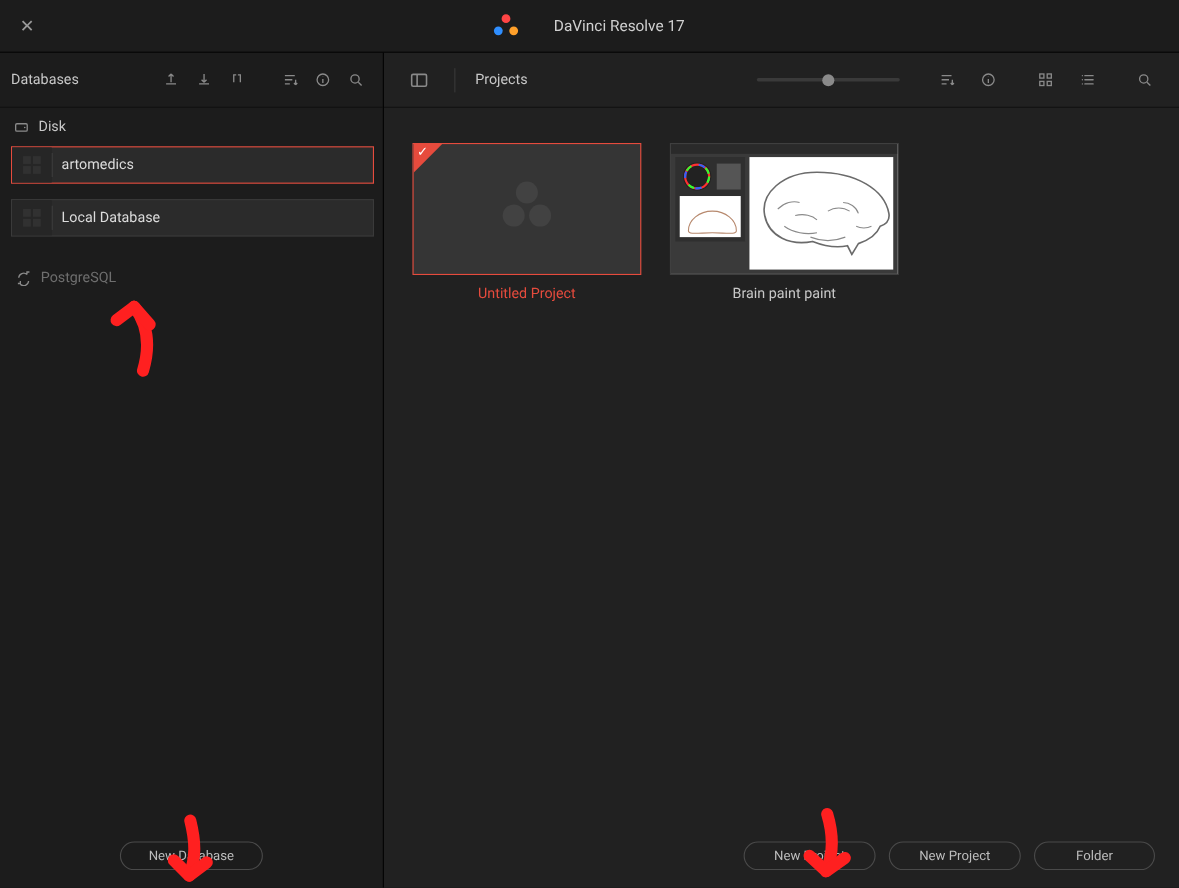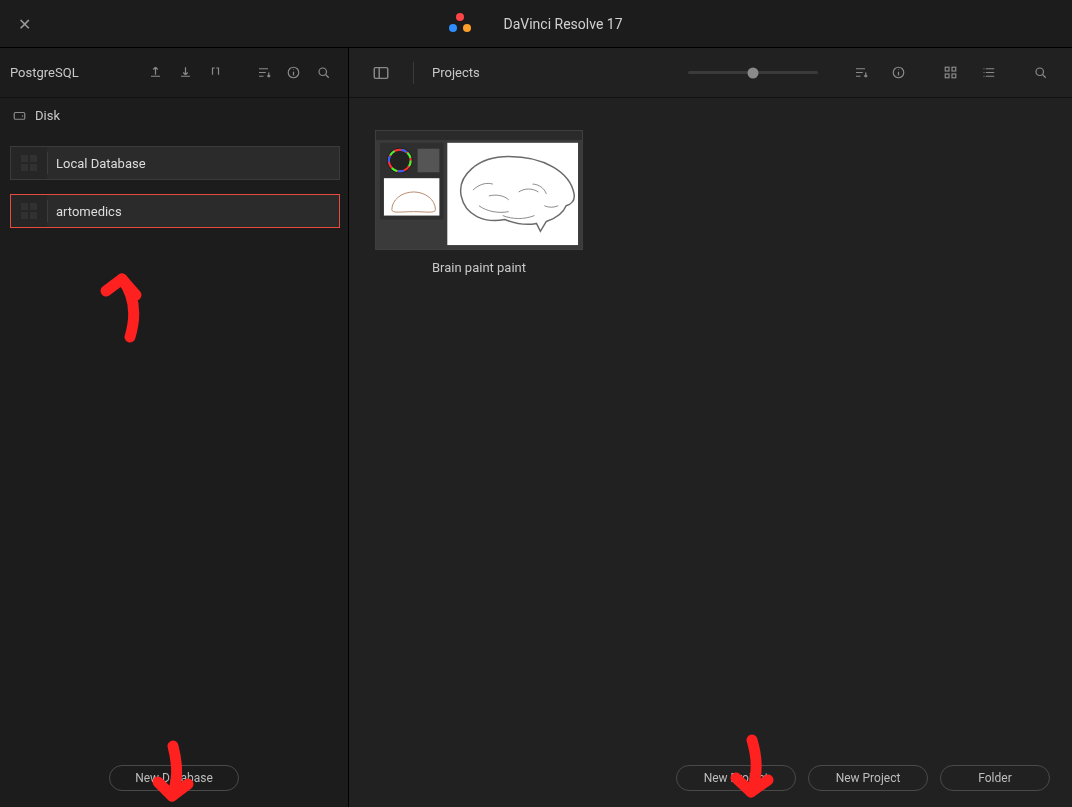--- a/index.html
+++ b/index.html
@@ -49,21 +49,21 @@
   }
   .side-toolbar .label{ font-size:13px; color:#c8c8c8; flex:0 0 auto; }
   .side-toolbar .gap{ flex:1; }
   .side-toolbar .tbtn{
     width:26px; height:26px; display:flex; align-items:center; justify-content:center;
     color:#7a7a7a; cursor:pointer; margin-left:4px;
   }
 
   
   .section{ padding:10px 8px 0 10px; }
-  .section-head{ display:flex; align-items:center; gap:8px; color:#c8c8c8; font-size:13px; margin-bottom:23px; padding-left:2px;}
+  .section-head{ display:flex; align-items:center; gap:8px; color:#c8c8c8; font-size:13px; margin-bottom:10px; padding-left:2px;}
   .db-item{
     height:34px; display:flex; align-items:center;
     background:#2b2b2b; border:1px solid #3a3a3a;
     margin-bottom:14px; position:relative;
   }
   .db-item.selected{ border-color:#e64b3d; }
   .db-item .swatch{
     width:36px; height:100%; background:#262626;
     display:flex; align-items:center; justify-content:center;
     flex-shrink:0;
@@ -166,21 +166,21 @@
       <span class="l"></span>
       <span class="r"></span>
   </div>
   <div class="title">DaVinci Resolve 17</div>
 </div>
 
 <div class="main">
 
   <div class="sidebar">
     <div class="side-toolbar">
-      <span class="label">PostgreSQL</span>
+      <span class="label">Databases</span>
       <span class="gap"></span>
 
       <div class="tbtn" title="Export">
         <svg class="icon small" viewBox="0 0 20 20">
             <path d="M10 13V3m0 0-3 3m3-3 3 3M4 15h12"></path>
           </svg>
       </div>
       <div class="tbtn" title="Import">
         <svg class="icon small" viewBox="0 0 20 20">
             <path d="M10 3v10m0 0-3-3m3 3 3-3M4 15h12"></path>
@@ -214,48 +214,54 @@
       </div>
     </div>
 
     <div class="section">
       <div class="section-head">
         <svg class="icon small" viewBox="0 0 20 20">
             <rect x="3" y="6" width="14" height="9" rx="1.5"></rect>
             <circle cx="14" cy="10.5" r="1" fill="#8a8a8a" stroke="none"></circle>
           </svg>
         <span>Disk</span>
+      </div>
+
+      <div class="db-item selected">
+        <div class="swatch">
+          <svg width="20" height="20" viewBox="0 0 20 20">
+              <rect x="2" y="2" width="7" height="7" fill="#555"></rect>
+              <rect x="11" y="2" width="7" height="7" fill="#555"></rect>
+              <rect x="2" y="11" width="7" height="7" fill="#555"></rect>
+              <rect x="11" y="11" width="7" height="7" fill="#555"></rect>
+            </svg>
+        </div>
+        <div class="sep"></div>
+        <span class="name">artomedics</span>
       </div>
 
       <div class="db-item">
         <div class="swatch">
           <svg width="20" height="20" viewBox="0 0 20 20">
               <rect x="2" y="2" width="7" height="7" fill="#555"></rect>
               <rect x="11" y="2" width="7" height="7" fill="#555"></rect>
               <rect x="2" y="11" width="7" height="7" fill="#555"></rect>
               <rect x="11" y="11" width="7" height="7" fill="#555"></rect>
             </svg>
         </div>
         <div class="sep"></div>
         <span class="name">Local Database</span>
       </div>
 
-      <div class="db-item selected">
-        <div class="swatch">
-          <svg width="20" height="20" viewBox="0 0 20 20">
-              <rect x="2" y="2" width="7" height="7" fill="#555"></rect>
-              <rect x="11" y="2" width="7" height="7" fill="#555"></rect>
-              <rect x="2" y="11" width="7" height="7" fill="#555"></rect>
-              <rect x="11" y="11" width="7" height="7" fill="#555"></rect>
-            </svg>
-        </div>
-        <div class="sep"></div>
-        <span class="name">artomedics</span>
-      </div>
-
+      <div class="pg-row">
+        <svg class="icon small" viewBox="0 0 20 20">
+            <path d="M4 10a6 6 0 0 1 10-4m2 8a6 6 0 0 1-10 4M14 6V3h3M6 14v3H3"></path>
+          </svg>
+        <span>PostgreSQL</span>
+      </div>
     </div>
 
     <div class="side-footer">
       <button class="pillbtn">New Database</button>
     </div>
 
     <svg class="annot" style="left:96px; top:217px;" width="60" height="78" viewBox="0 0 60 78">
       <path d="M34 72 C 40 52, 40 32, 26 14" stroke="#ff2020" stroke-width="11" fill="none" stroke-linecap="round"></path>
       <path d="M26 14 L10 26 M26 14 L40 30" stroke="#ff2020" stroke-width="11" fill="none" stroke-linecap="round"></path>
     </svg>
@@ -310,20 +316,33 @@
       <div class="tbtn" style="margin-left:14px">
         <svg class="icon small" viewBox="0 0 20 20">
             <circle cx="9" cy="9" r="5"></circle>
             <path d="m13 13 4 4"></path>
           </svg>
       </div>
     </div>
 
     <div class="grid">
 
+      <div class="card selected">
+        <div class="thumb">
+          <div class="corner"></div>
+          <div class="blank-logo">
+            <svg width="56" height="56" viewBox="0 0 56 56">
+                <circle cx="28" cy="15" r="10" fill="#5a5a5a"></circle>
+                <circle cx="16" cy="36" r="10" fill="#5a5a5a"></circle>
+                <circle cx="40" cy="36" r="10" fill="#5a5a5a"></circle>
+              </svg>
+          </div>
+        </div>
+        <div class="caption">Untitled Project</div>
+      </div>
 
       <div class="card">
         <div class="thumb">
           <svg class="brain-thumb" viewBox="0 0 208 120" preserveAspectRatio="none">
 
             <rect x="0" y="0" width="208" height="120" fill="#3a3a3a"></rect>
             <rect x="0" y="0" width="208" height="9" fill="#2a2a2a"></rect>
 
             <rect x="4" y="12" width="64" height="78" fill="#2f2f2f"></rect>
             <circle cx="24" cy="30" r="13" fill="#222"></circle>

